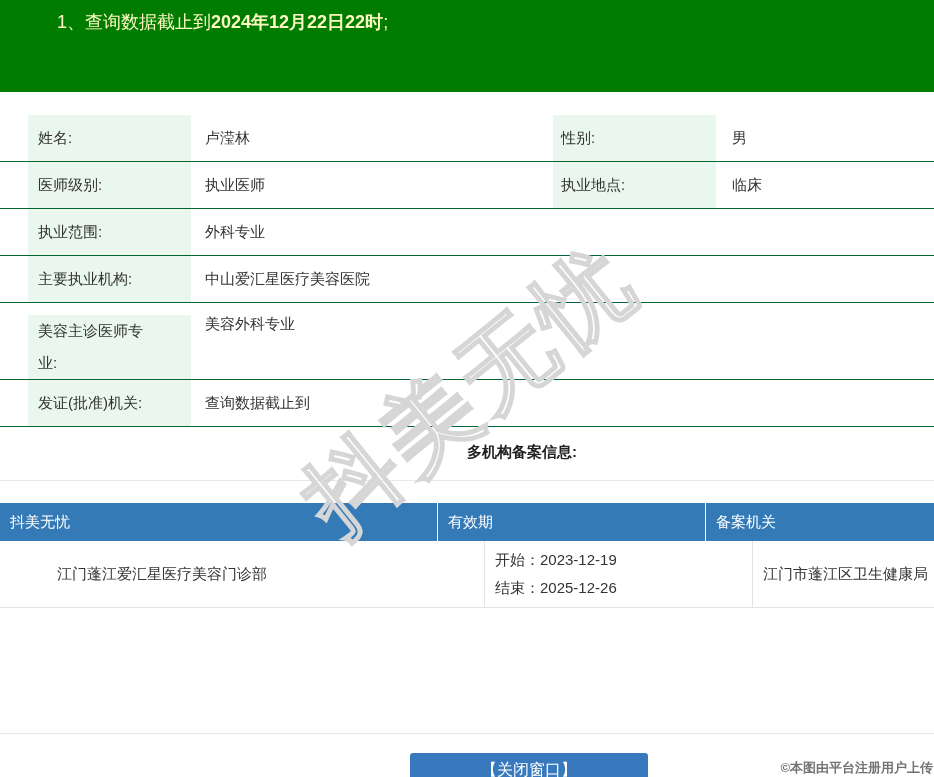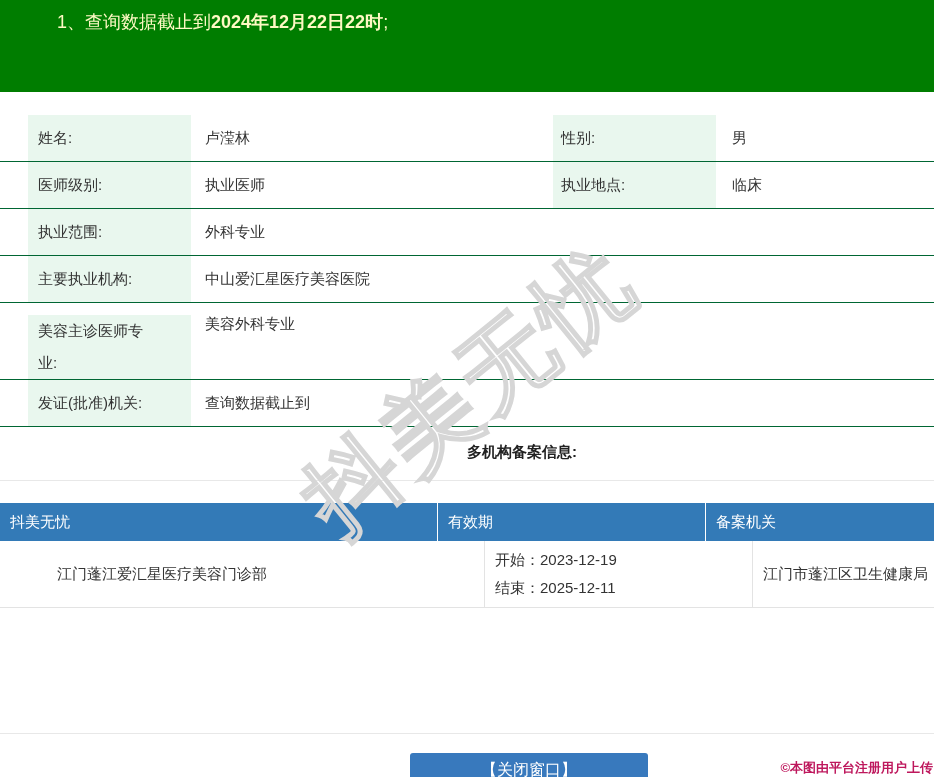--- a/index.html
+++ b/index.html
@@ -53,21 +53,21 @@
     font-size:16px; font-family:inherit; cursor:pointer;
   }
   
   .wm-diagonal {
     position:absolute; left:170px; top:330px; width:600px; height:120px;
     text-align:center; font-size:92px; font-weight:bold; letter-spacing:6px;
     color:transparent; -webkit-text-stroke:2px #D6D6D6;
     transform:rotate(-39deg); pointer-events:none; line-height:120px;
   }
   .wm-copyright {
-    position:absolute; right:1px; bottom:0px; font-size:13px; font-weight:bold; color:#be185d;
+    position:absolute; right:1px; bottom:0px; font-size:13px; font-weight:bold; color:#737373;
     text-shadow:-1px -1px 0 #fff, 1px -1px 0 #fff, -1px 1px 0 #fff, 1px 1px 0 #fff;
   }
 </style>
 </head>
 <body>
 
 <div class="banner">
   <div class="notice-line"><span>1、</span><span>查询数据截止到</span><b>2024年12月22日22时</b><span>;</span></div>
 </div>
 
@@ -110,21 +110,21 @@
 <div class="backup-table">
   <div class="bk-header">
     <div class="hcell c-org">抖美无忧</div>
     <div class="hcell c-validity">有效期</div>
     <div class="hcell c-authority">备案机关</div>
   </div>
   <div class="bk-row">
     <div class="bcell c-org">江门蓬江爱汇星医疗美容门诊部</div>
     <div class="bcell c-validity">
       <div>开始：2023-12-19</div>
-      <div>结束：2025-12-11</div>
+      <div>结束：2025-12-26</div>
     </div>
     <div class="bcell c-authority">江门市蓬江区卫生健康局</div>
   </div>
 </div>
 
 <hr class="footer-hr">
 <button class="close-btn">【关闭窗口】</button>
 
 <div class="wm-diagonal">抖美无忧</div>
 <div class="wm-copyright">©本图由平台注册用户上传</div>

